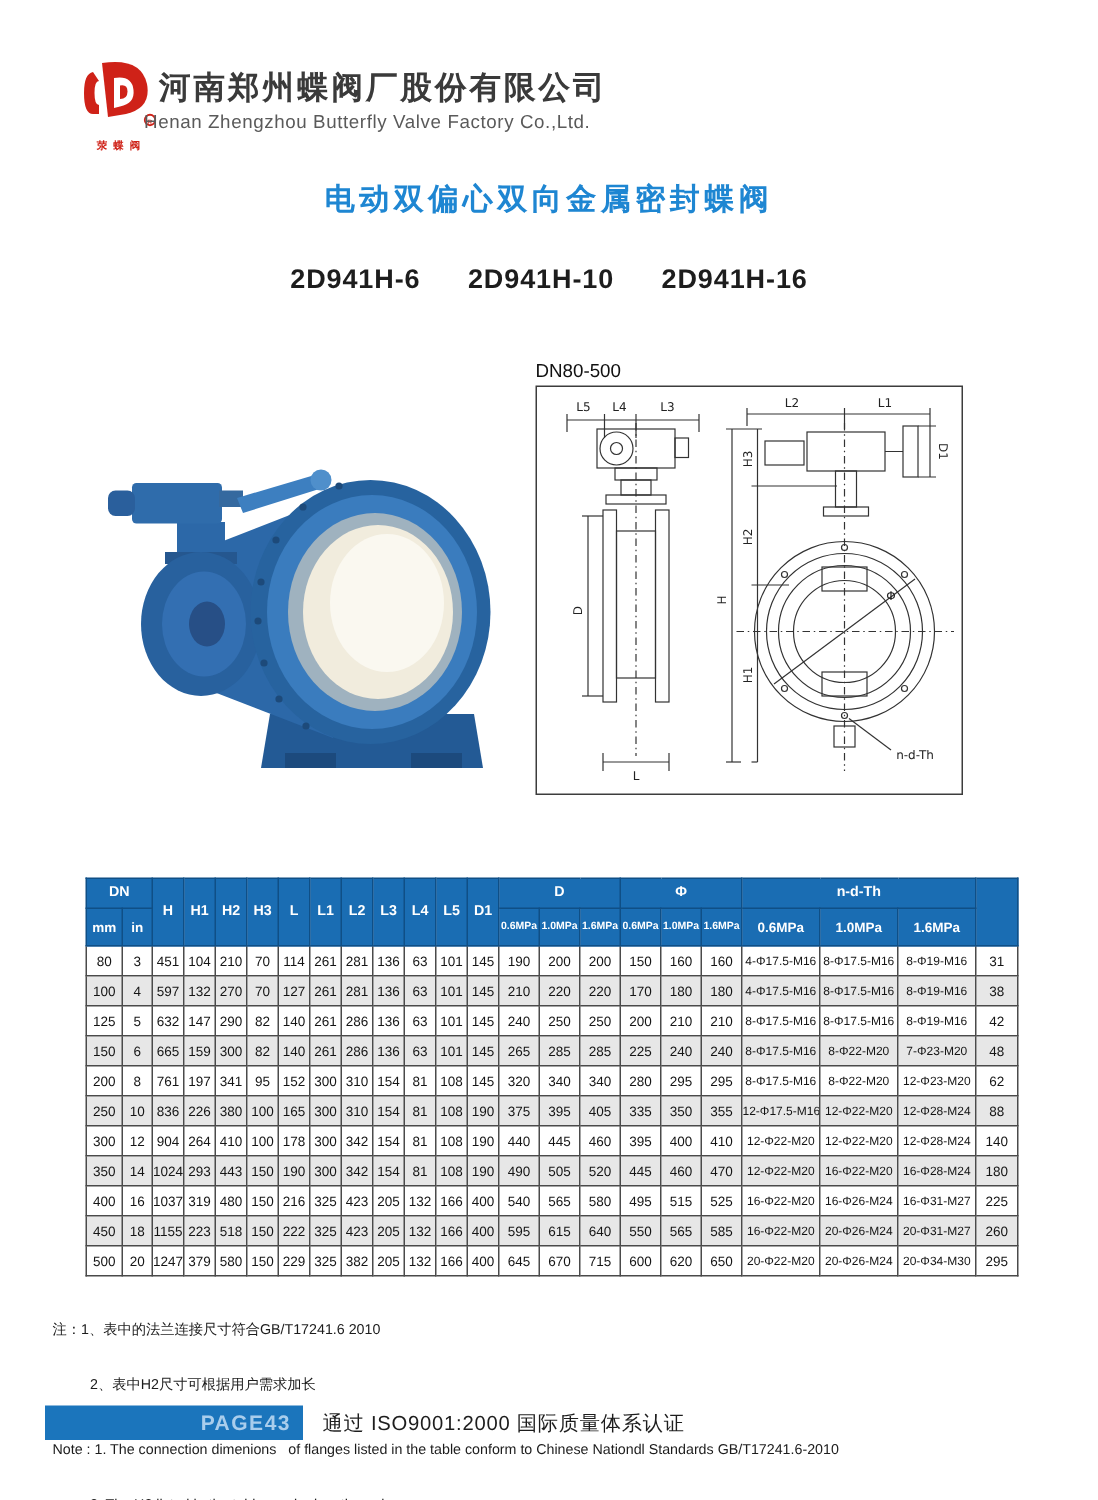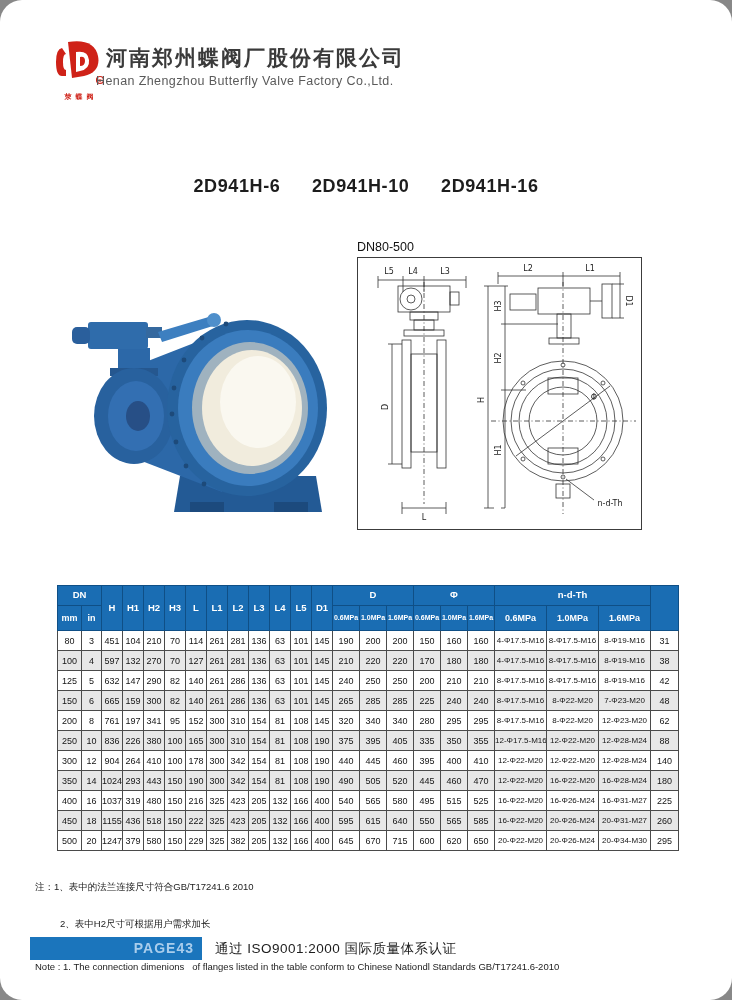--- a/index.html
+++ b/index.html
@@ -1,17 +1,17 @@
 <!DOCTYPE html>
 <html style="--accent_blue: #1e86d2; --table_header_blue: #1a6db3; --footer_bar_blue: #1b75bc; --logo_red: #cf2218; --valve_blue: #2e6fae;"><head>
 <meta charset="utf-8">
 <style>
   html,body{margin:0;padding:0;background:#888;}
   .page{position:relative;width:732px;height:1000px;background:#fff;margin:0 auto;
-        font-family:"Liberation Sans","DejaVu Sans",sans-serif;color:#222;overflow:hidden;border-radius:22px;}
+        font-family:"Liberation Sans","DejaVu Sans",sans-serif;color:#222;overflow:hidden;}
 
   
   .logo{position:absolute;left:54px;top:40px;width:54px;height:50px;}
   .logo-caption{position:absolute;left:46px;top:92px;width:70px;text-align:center;
                 font-size:7px;color:var(--logo_red,#cf2218);letter-spacing:4px;font-weight:bold;}
   .company-cn{position:absolute;left:106px;top:44px;font-size:21px;font-weight:bold;
               color:#3a3a3a;letter-spacing:2px;}
   .company-en{position:absolute;left:96px;top:74px;font-size:12.5px;color:#5a5a5a;letter-spacing:.4px;}
 
   
@@ -71,20 +71,21 @@
     <path d="M14 2 q26 -4 30 14 q3 16 -14 20 l-12 2 Z" fill="#cf2218"></path>
     <path d="M22 12 q12 -2 13 8 q1 9 -9 11 l-4 1 Z" fill="#fff"></path>
     <path d="M26 17 q5 -1 5 4 q0 5 -5 5 Z" fill="#cf2218"></path>
     <circle cx="46" cy="40" r="3.5" fill="none" stroke="#cf2218" stroke-width="1.2"></circle>
     <text x="46" y="43" font-size="5" fill="#cf2218" text-anchor="middle">R</text>
   </svg>
   <div class="logo-caption">荥蝶阀</div>
   <div class="company-cn">河南郑州蝶阀厂股份有限公司</div>
   <div class="company-en">Henan Zhengzhou Butterfly Valve Factory Co.,Ltd.</div>
 
+  <div class="title-cn">电动双偏心双向金属密封蝶阀</div>
   <div class="models">
     <span>2D941H-6</span>
     <span>2D941H-10</span>
     <span>2D941H-16</span>
   </div>
 
   <svg class="photo" viewBox="0 0 286 234">
     <g>
 
       <polygon points="118,180 254,180 260,216 112,216" fill="#235a95"></polygon>
@@ -500,21 +501,21 @@
           <td>525</td>
           <td class="ndth">16-Φ22-M20</td>
           <td class="ndth">16-Φ26-M24</td>
           <td class="ndth">16-Φ31-M27</td>
           <td>225</td>
         </tr>
         <tr class="striped">
           <td>450</td>
           <td>18</td>
           <td>1155</td>
-          <td>436</td>
+          <td>223</td>
           <td>518</td>
           <td>150</td>
           <td>222</td>
           <td>325</td>
           <td>423</td>
           <td>205</td>
           <td>132</td>
           <td>166</td>
           <td>400</td>
           <td>595</td>

